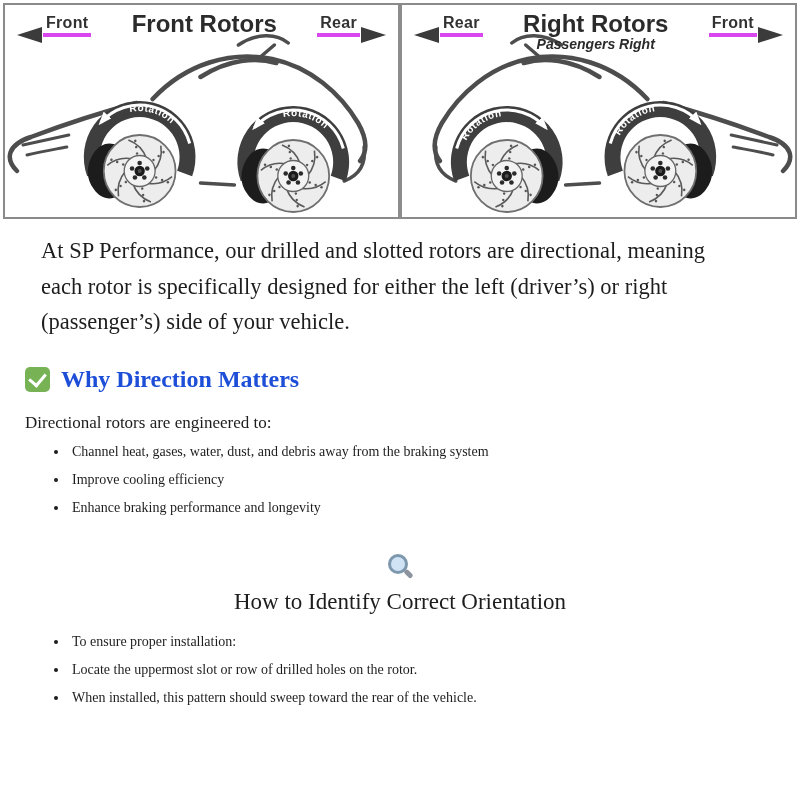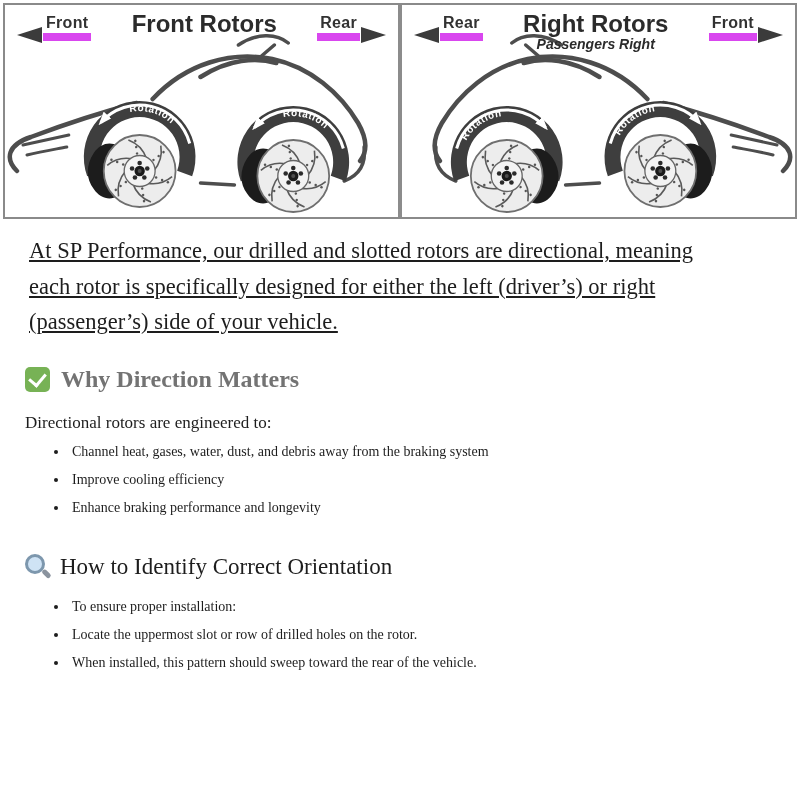--- a/index.html
+++ b/index.html
@@ -4,37 +4,37 @@
 <style>
   html,body{margin:0;padding:0;background:#ffffff;}
   body{width:800px;height:800px;overflow:hidden;font-family:"Liberation Serif",serif;color:#1d1d1d;}
 
   
   .figure{margin:3px 3px 12px 3px;height:212px;border:2px solid #8a8a8a;display:flex;background:#fff;box-sizing:content-box;}
   .panel{flex:1;position:relative;overflow:hidden;}
   .panel-left{border-right:4px solid #8c8c8c;}
   .car-svg{position:absolute;left:0;top:0;width:100%;height:100%;}
   .panel-header{position:absolute;top:6px;left:8px;right:8px;display:flex;justify-content:space-between;align-items:flex-start;z-index:2;font-family:"Liberation Sans",sans-serif;color:#323232;}
-  .dir{font-weight:bold;font-size:16px;letter-spacing:.3px;border-bottom:8px solid #d946ef;padding:0 3px 1px 3px;position:relative;height:fit-content;margin-top:3px;}
+  .dir{font-weight:bold;font-size:16px;letter-spacing:.3px;border-bottom:4px solid #d946ef;padding:0 3px 1px 3px;position:relative;height:fit-content;margin-top:3px;}
   .dir-left{margin-left:30px;}
   .dir-right{margin-right:30px;}
   .dir-left::before{content:"";position:absolute;left:-26px;bottom:-10px;width:0;height:0;
     border-top:8px solid transparent;border-bottom:8px solid transparent;border-right:25px solid #3b3b3b;}
   .dir-right::after{content:"";position:absolute;right:-26px;bottom:-10px;width:0;height:0;
     border-top:8px solid transparent;border-bottom:8px solid transparent;border-left:25px solid #3b3b3b;}
   .title-block{text-align:center;flex:1;line-height:1.05;}
   .panel-title{font-size:24px;font-weight:bold;color:#2b2b2b;}
   .panel-subtitle{font-size:14px;font-weight:bold;font-style:italic;color:#2b2b2b;margin-top:1px;}
   .rot{font-family:"Liberation Sans",sans-serif;font-weight:bold;font-size:10px;fill:#ffffff;letter-spacing:.6px;}
 
   
   .content{padding:0 25px;}
-  .lead{font-size:22.5px;line-height:1.58;margin:14px 0 24px 4px;max-width:700px;text-decoration:underline;}
-  .head-check{display:flex;align-items:center;gap:11px;font-size:24px;font-weight:bold;margin:26px 0 20px 0;color:#737373;}
-  .head-mag{display:flex;align-items:center;gap:10px;font-size:23px;font-weight:normal;margin:36px 0 16px 0;color:#1d1d1d;}
+  .lead{font-size:22.5px;line-height:1.58;margin:14px 0 24px 16px;max-width:700px;}
+  .head-check{display:flex;align-items:center;gap:11px;font-size:24px;font-weight:bold;margin:26px 0 20px 0;color:#1d4ed8;}
+  .head-mag{display:flex;align-items:center;gap:10px;font-size:23px;font-weight:normal;margin:36px 0 16px 0;color:#1d1d1d;flex-direction:column;}
   .bullets{margin:8px 0 26px 0;padding-left:44px;font-size:14px;line-height:1.5;}
   .bullets li{margin:7px 0;padding-left:3px;max-width:670px;}
   .intro-line{font-size:17px;margin:20px 0 6px 0;}
 
   
   .check-icon{width:25px;height:25px;min-width:25px;background:#77b255;border-radius:5px;position:relative;display:inline-block;}
   .check-icon::after{content:"";position:absolute;left:7px;top:3px;width:8px;height:13px;
     border:solid #ffffff;border-width:0 3.6px 3.6px 0;transform:rotate(40deg);}
   
   .mag-icon{width:25px;height:25px;min-width:25px;position:relative;display:inline-block;}

